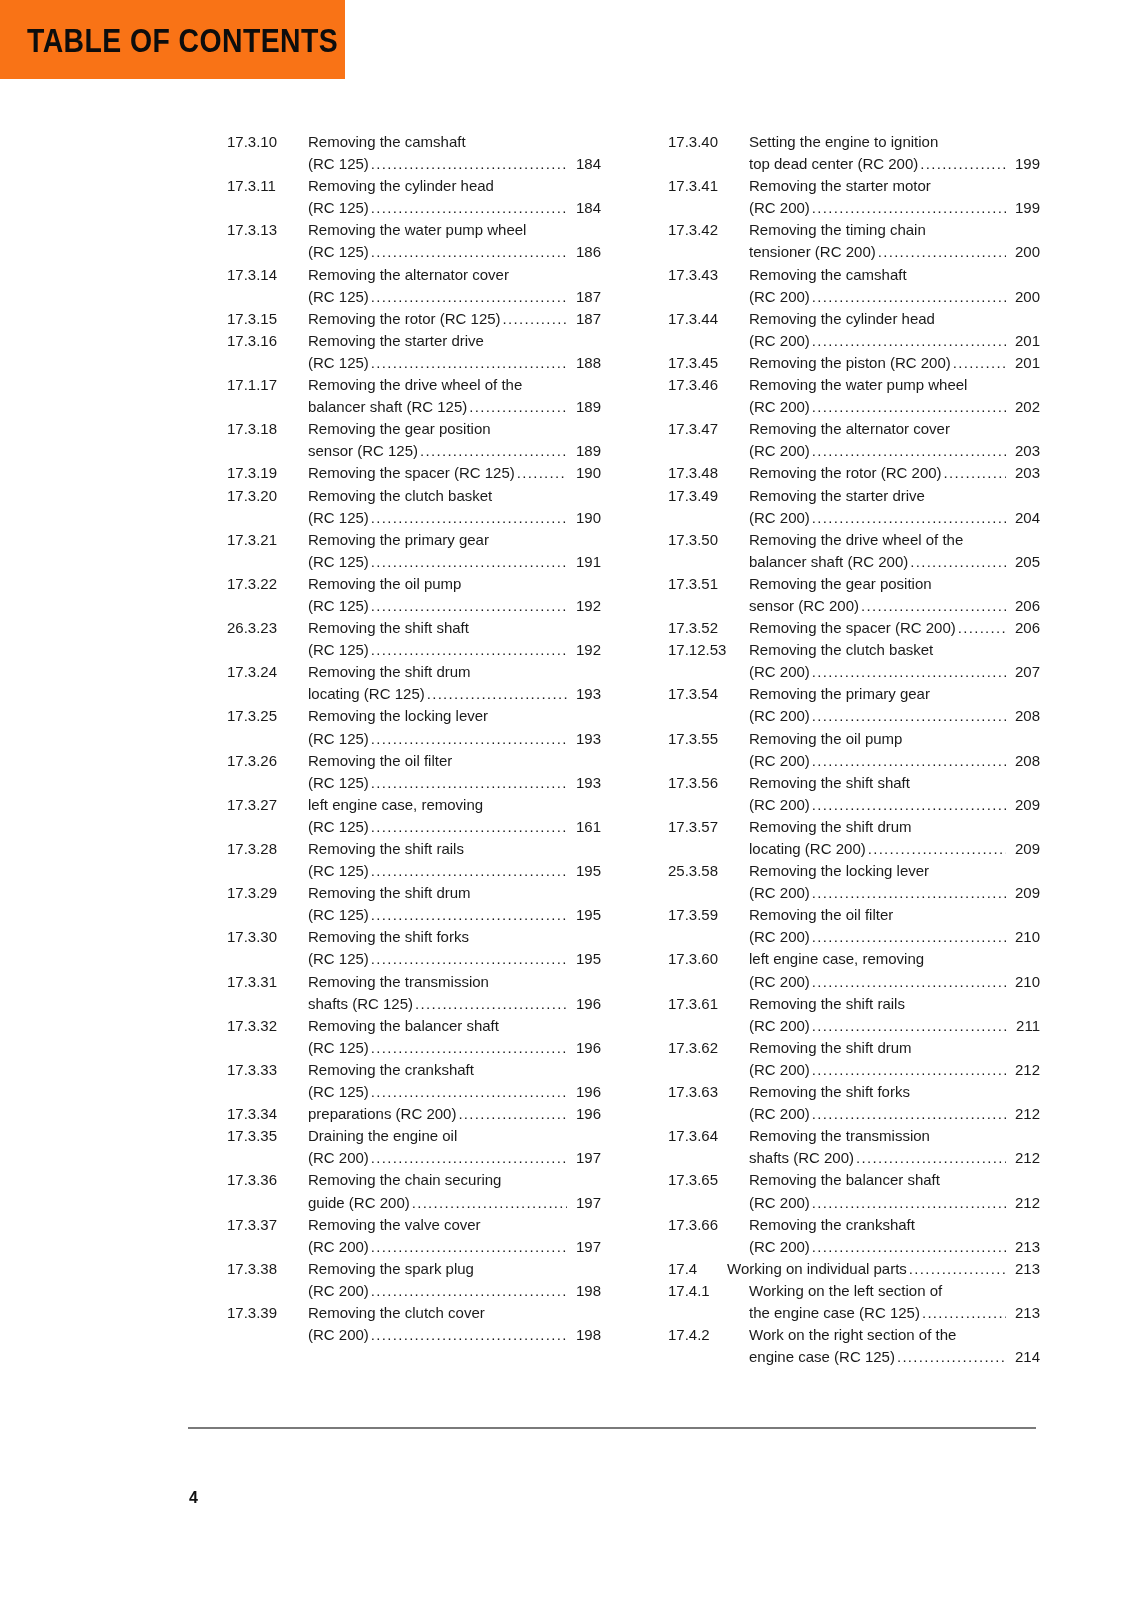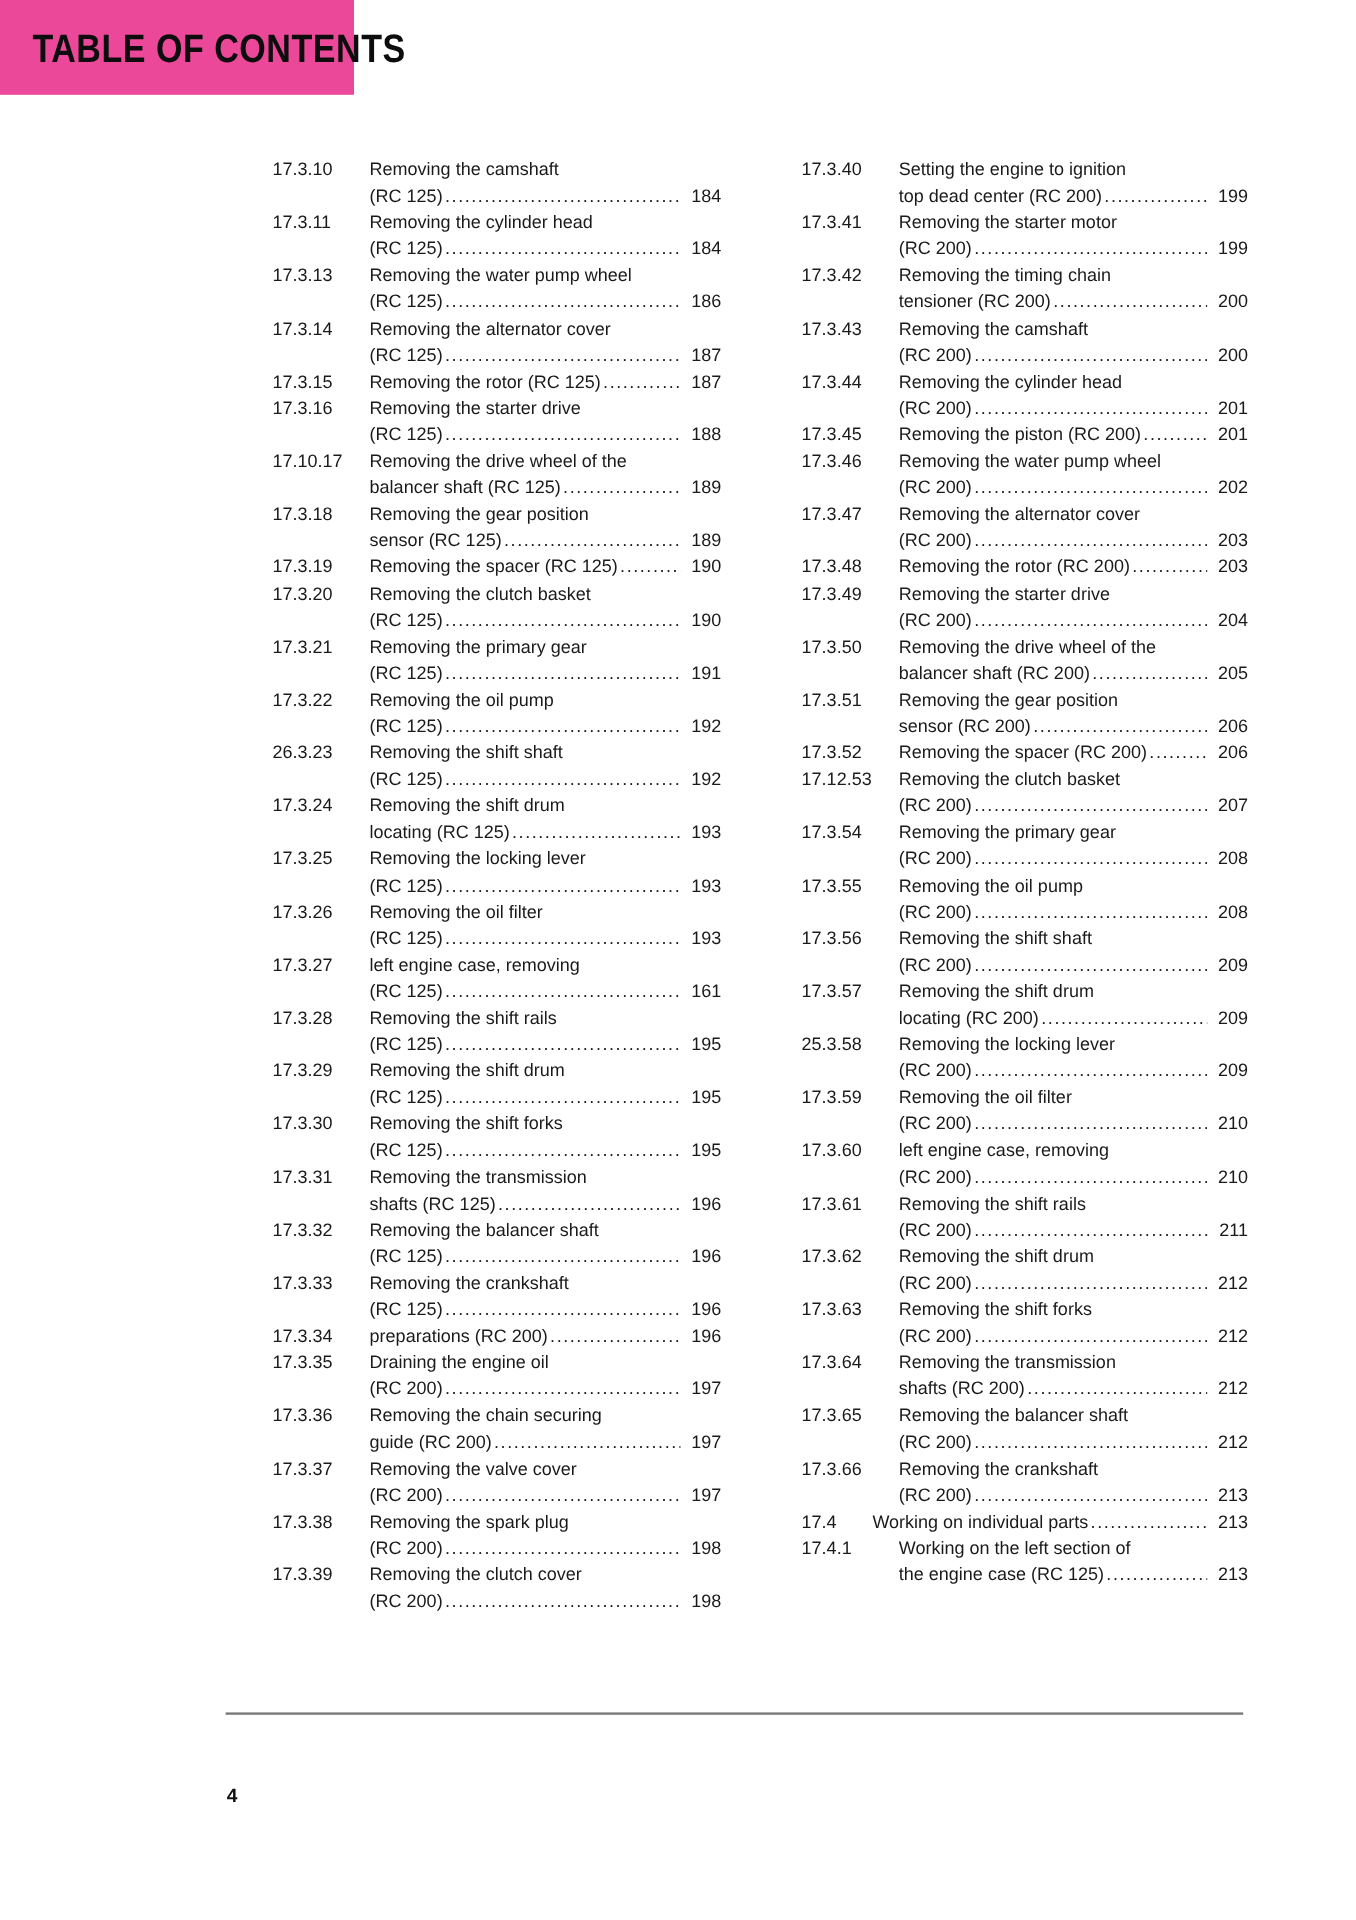--- a/index.html
+++ b/index.html
@@ -2,22 +2,22 @@
 <html><head>
 <meta charset="utf-8">
 <style>
   html, body { margin: 0; padding: 0; }
   body {
     width: 1130px; height: 1600px; position: relative; overflow: hidden;
     background: #ffffff; color: #1a1a1a;
     font-family: "Liberation Sans", sans-serif;
   }
   .header-box {
-    position: absolute; left: 0; top: 0; width: 295px; height: 79px;
-    background: #ec4899;
+    position: absolute; left: 0; top: 0; width: 345px; height: 79px;
+    background: #f97316;
   }
   .header-title {
     position: absolute; left: 27px; top: 22px;
     font-family: "Liberation Sans", sans-serif; font-weight: bold;
     font-size: 33px; letter-spacing: 0.5px; color: #0d0d0d;
     transform: scaleX(0.86); transform-origin: left center;
     white-space: nowrap;
   }
   .toc-col {
     position: absolute; top: 131px;
@@ -124,21 +124,21 @@
           <span class="txt">Removing the starter drive</span>
         </div>
         <div class="line">
           <span class="txt">(RC 125)</span>
           <span class="dots"></span>
           <span class="page">188</span>
         </div>
       </div>
     </div>
     <div class="entry">
-      <span class="num">17.10.17</span>
+      <span class="num">17.1.17</span>
       <div class="body">
         <div class="line">
           <span class="txt">Removing the drive wheel of the</span>
         </div>
         <div class="line">
           <span class="txt">balancer shaft (RC 125)</span>
           <span class="dots"></span>
           <span class="page">189</span>
         </div>
       </div>
@@ -780,19 +780,32 @@
     <div class="entry">
       <span class="num">17.4.1</span>
       <div class="body">
         <div class="line">
           <span class="txt">Working on the left section of</span>
         </div>
         <div class="line">
           <span class="txt">the engine case (RC 125)</span>
           <span class="dots"></span>
           <span class="page">213</span>
+        </div>
+      </div>
+    </div>
+    <div class="entry">
+      <span class="num">17.4.2</span>
+      <div class="body">
+        <div class="line">
+          <span class="txt">Work on the right section of the</span>
+        </div>
+        <div class="line">
+          <span class="txt">engine case (RC 125)</span>
+          <span class="dots"></span>
+          <span class="page">214</span>
         </div>
       </div>
     </div>
   </div>
 
 <div class="rule"></div>
 <div class="page-number">4</div>
 
 </body></html>

